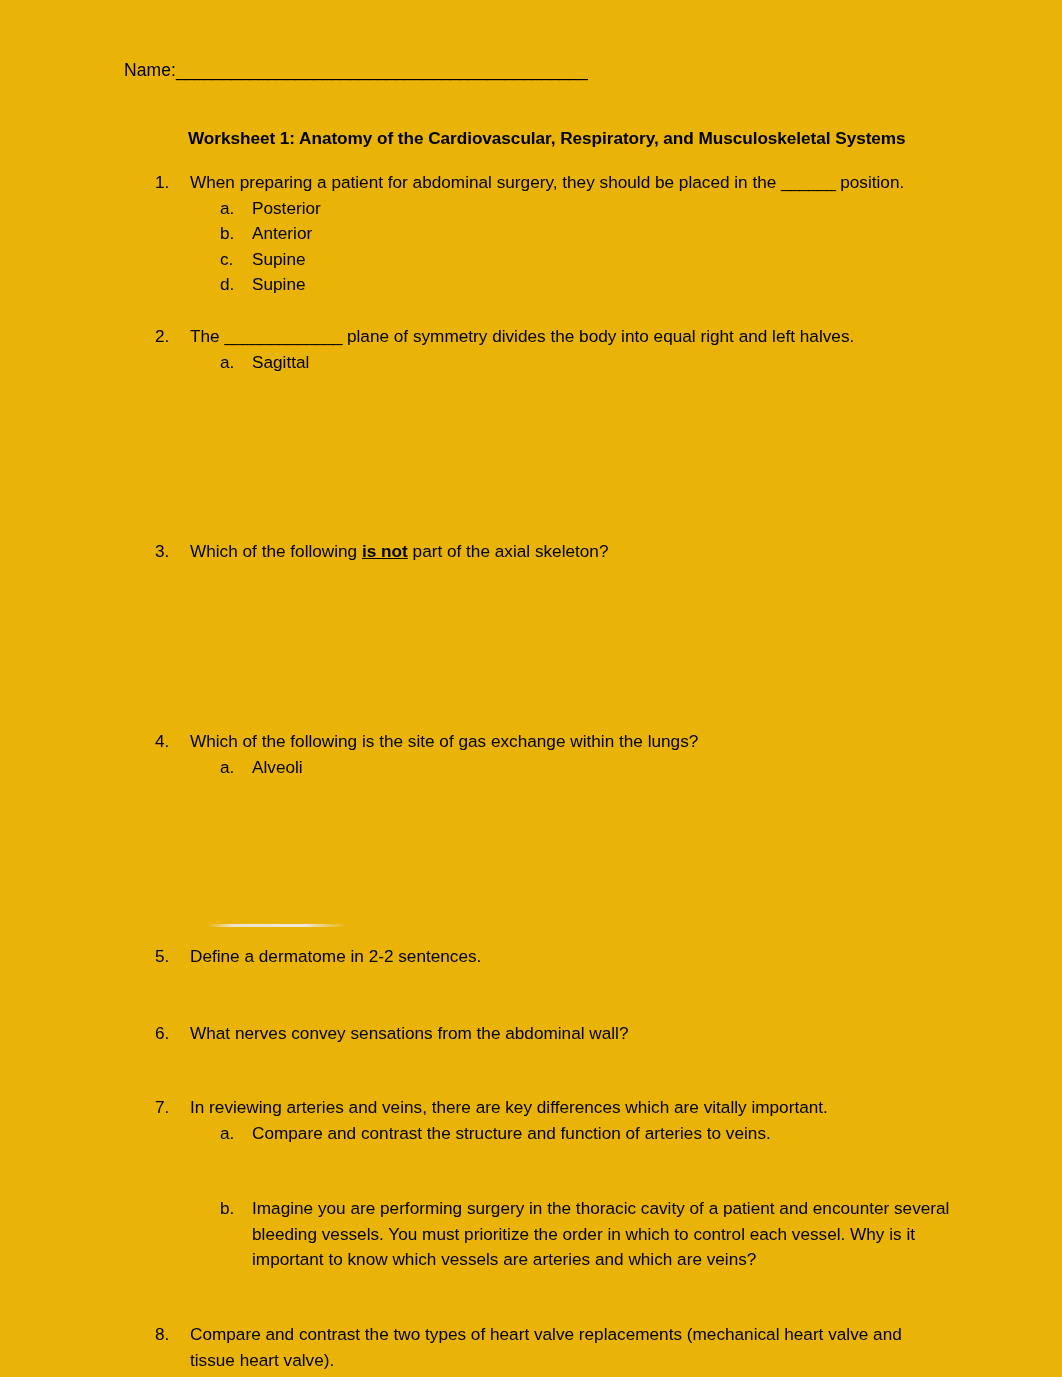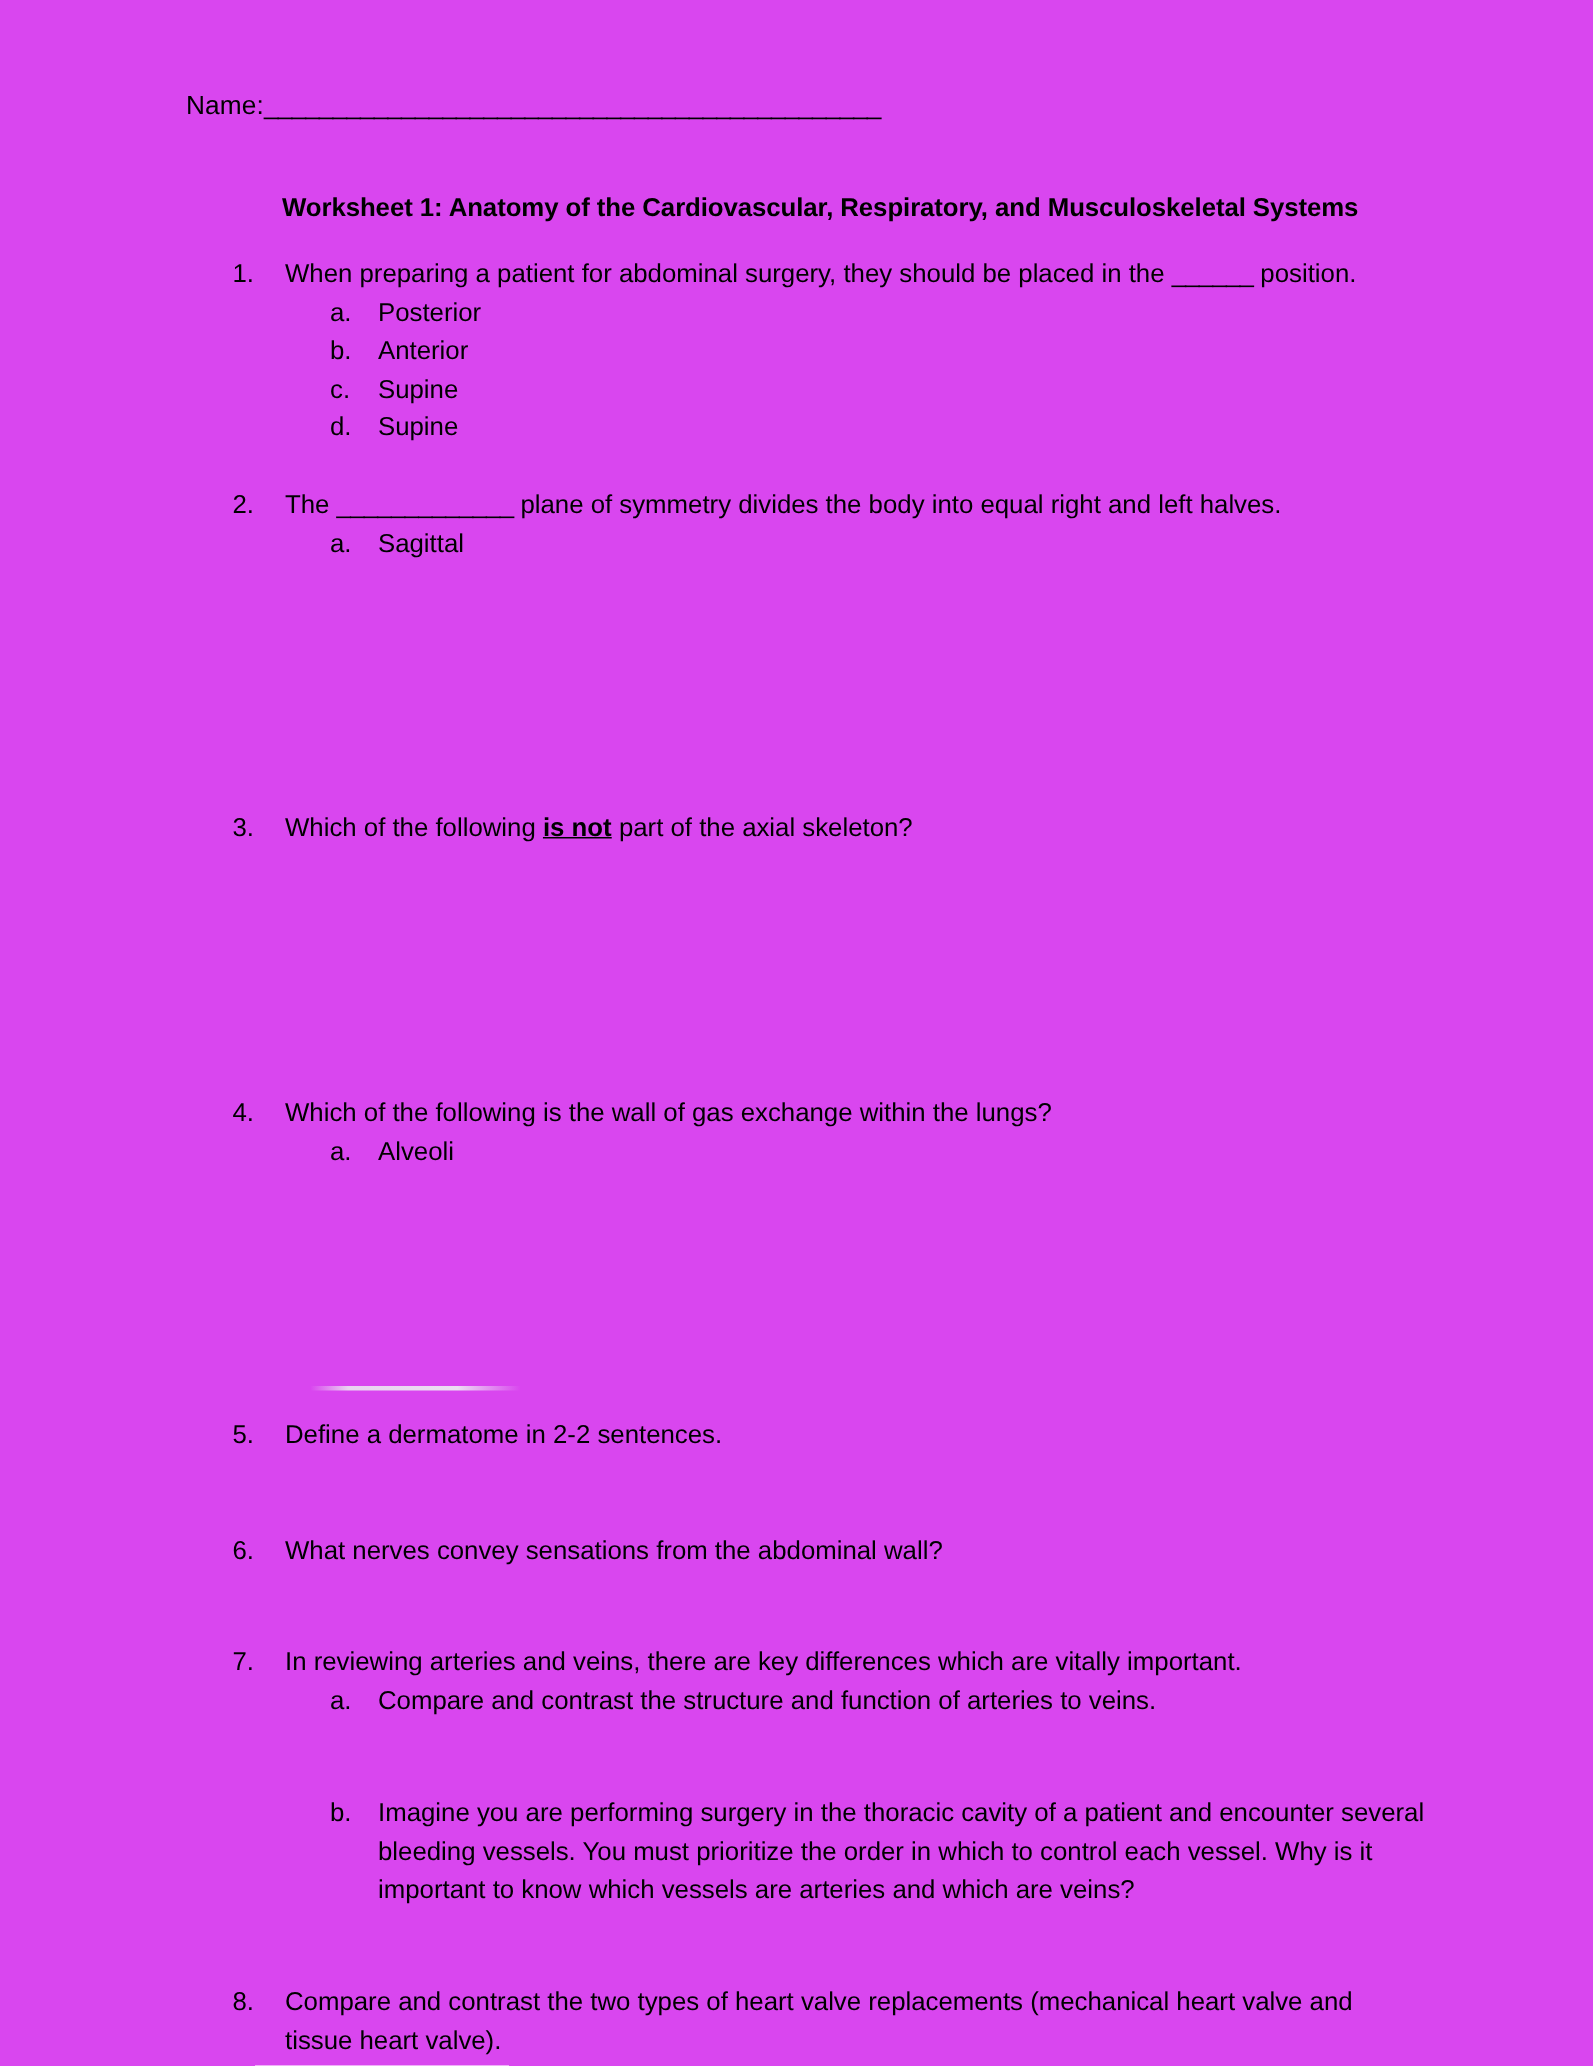--- a/index.html
+++ b/index.html
@@ -8,21 +8,21 @@
     background: #ffffff;
   }
   body {
     font-family: "Liberation Sans", sans-serif;
     color: #000000;
   }
   .page {
     position: relative;
     width: 1062px;
     height: 1377px;
-    background: #d946ef;
+    background: #eab308;
     overflow: hidden;
     box-sizing: border-box;
   }
 
   
   .name-line {
     position: absolute;
     left: 124px;
     top: 58px;
     font-size: 17.5px;
@@ -174,21 +174,21 @@
     <div class="q-item" style="top:539px;">
       <div class="q-row">
         <span class="q-num">3.</span>
         <span class="q-text"><span>Which of the following </span><b>is not</b><span> part of the axial skeleton?</span></span>
       </div>
     </div>
 
     <div class="q-item" style="top:729px;">
       <div class="q-row">
         <span class="q-num">4.</span>
-        <span class="q-text">Which of the following is the wall of gas exchange within the lungs?</span>
+        <span class="q-text">Which of the following is the site of gas exchange within the lungs?</span>
       </div>
       <div class="sub-list">
         <div class="sub-row">
           <span class="sub-mark">a.</span>
           <span class="sub-text">Alveoli</span>
         </div>
       </div>
     </div>
 
     <div class="q-item" style="top:944px;">

